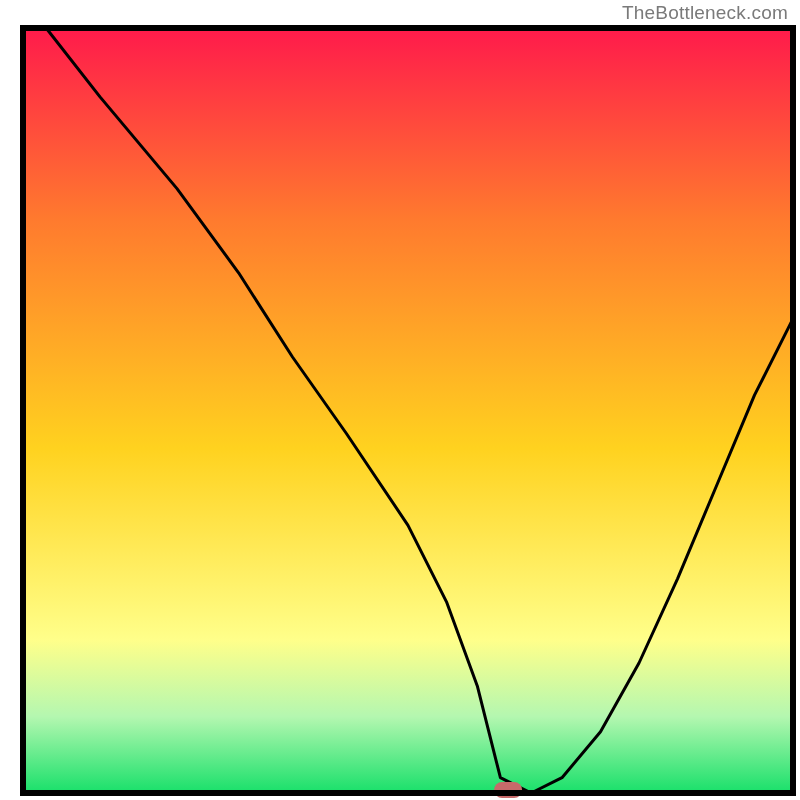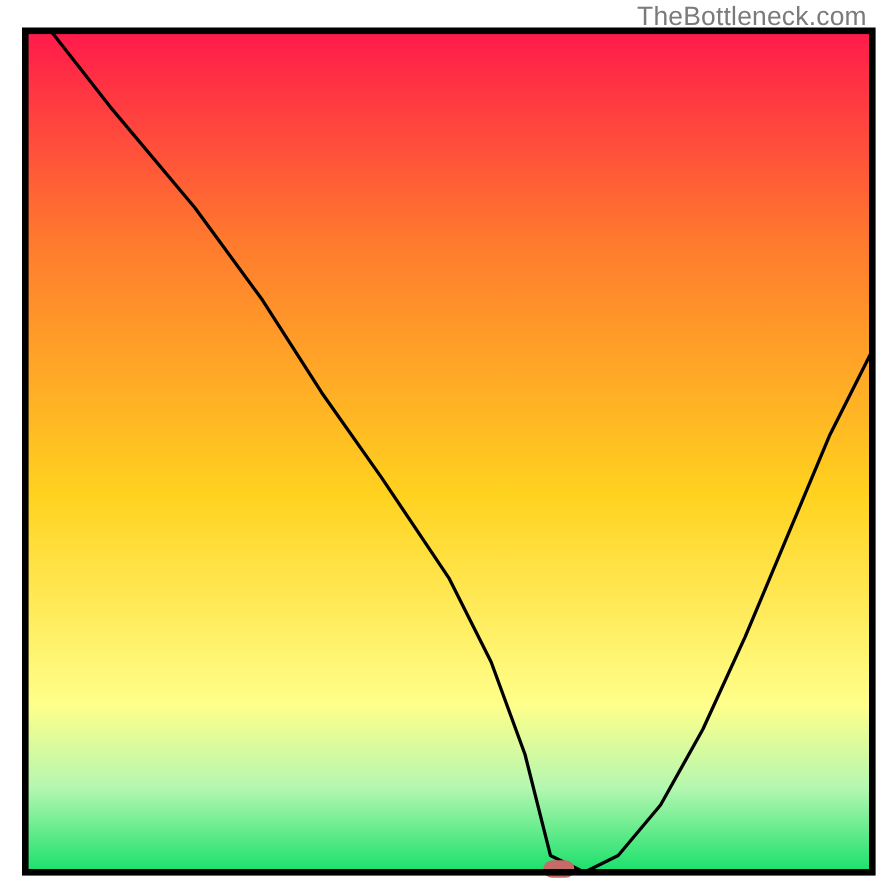--- a/index.html
+++ b/index.html
@@ -12,21 +12,21 @@
   }
   .container {
     position: relative;
     width: 800px;
     height: 800px;
   }
   .attribution {
     position: absolute;
     top: 2px;
     right: 12px;
-    font-size: 24px;
+    font-size: 19px;
     color: #7a7a7a;
     letter-spacing: 0.2px;
     font-weight: 500;
   }
   svg {
     position: absolute;
     top: 0;
     left: 0;
   }
 </style>

